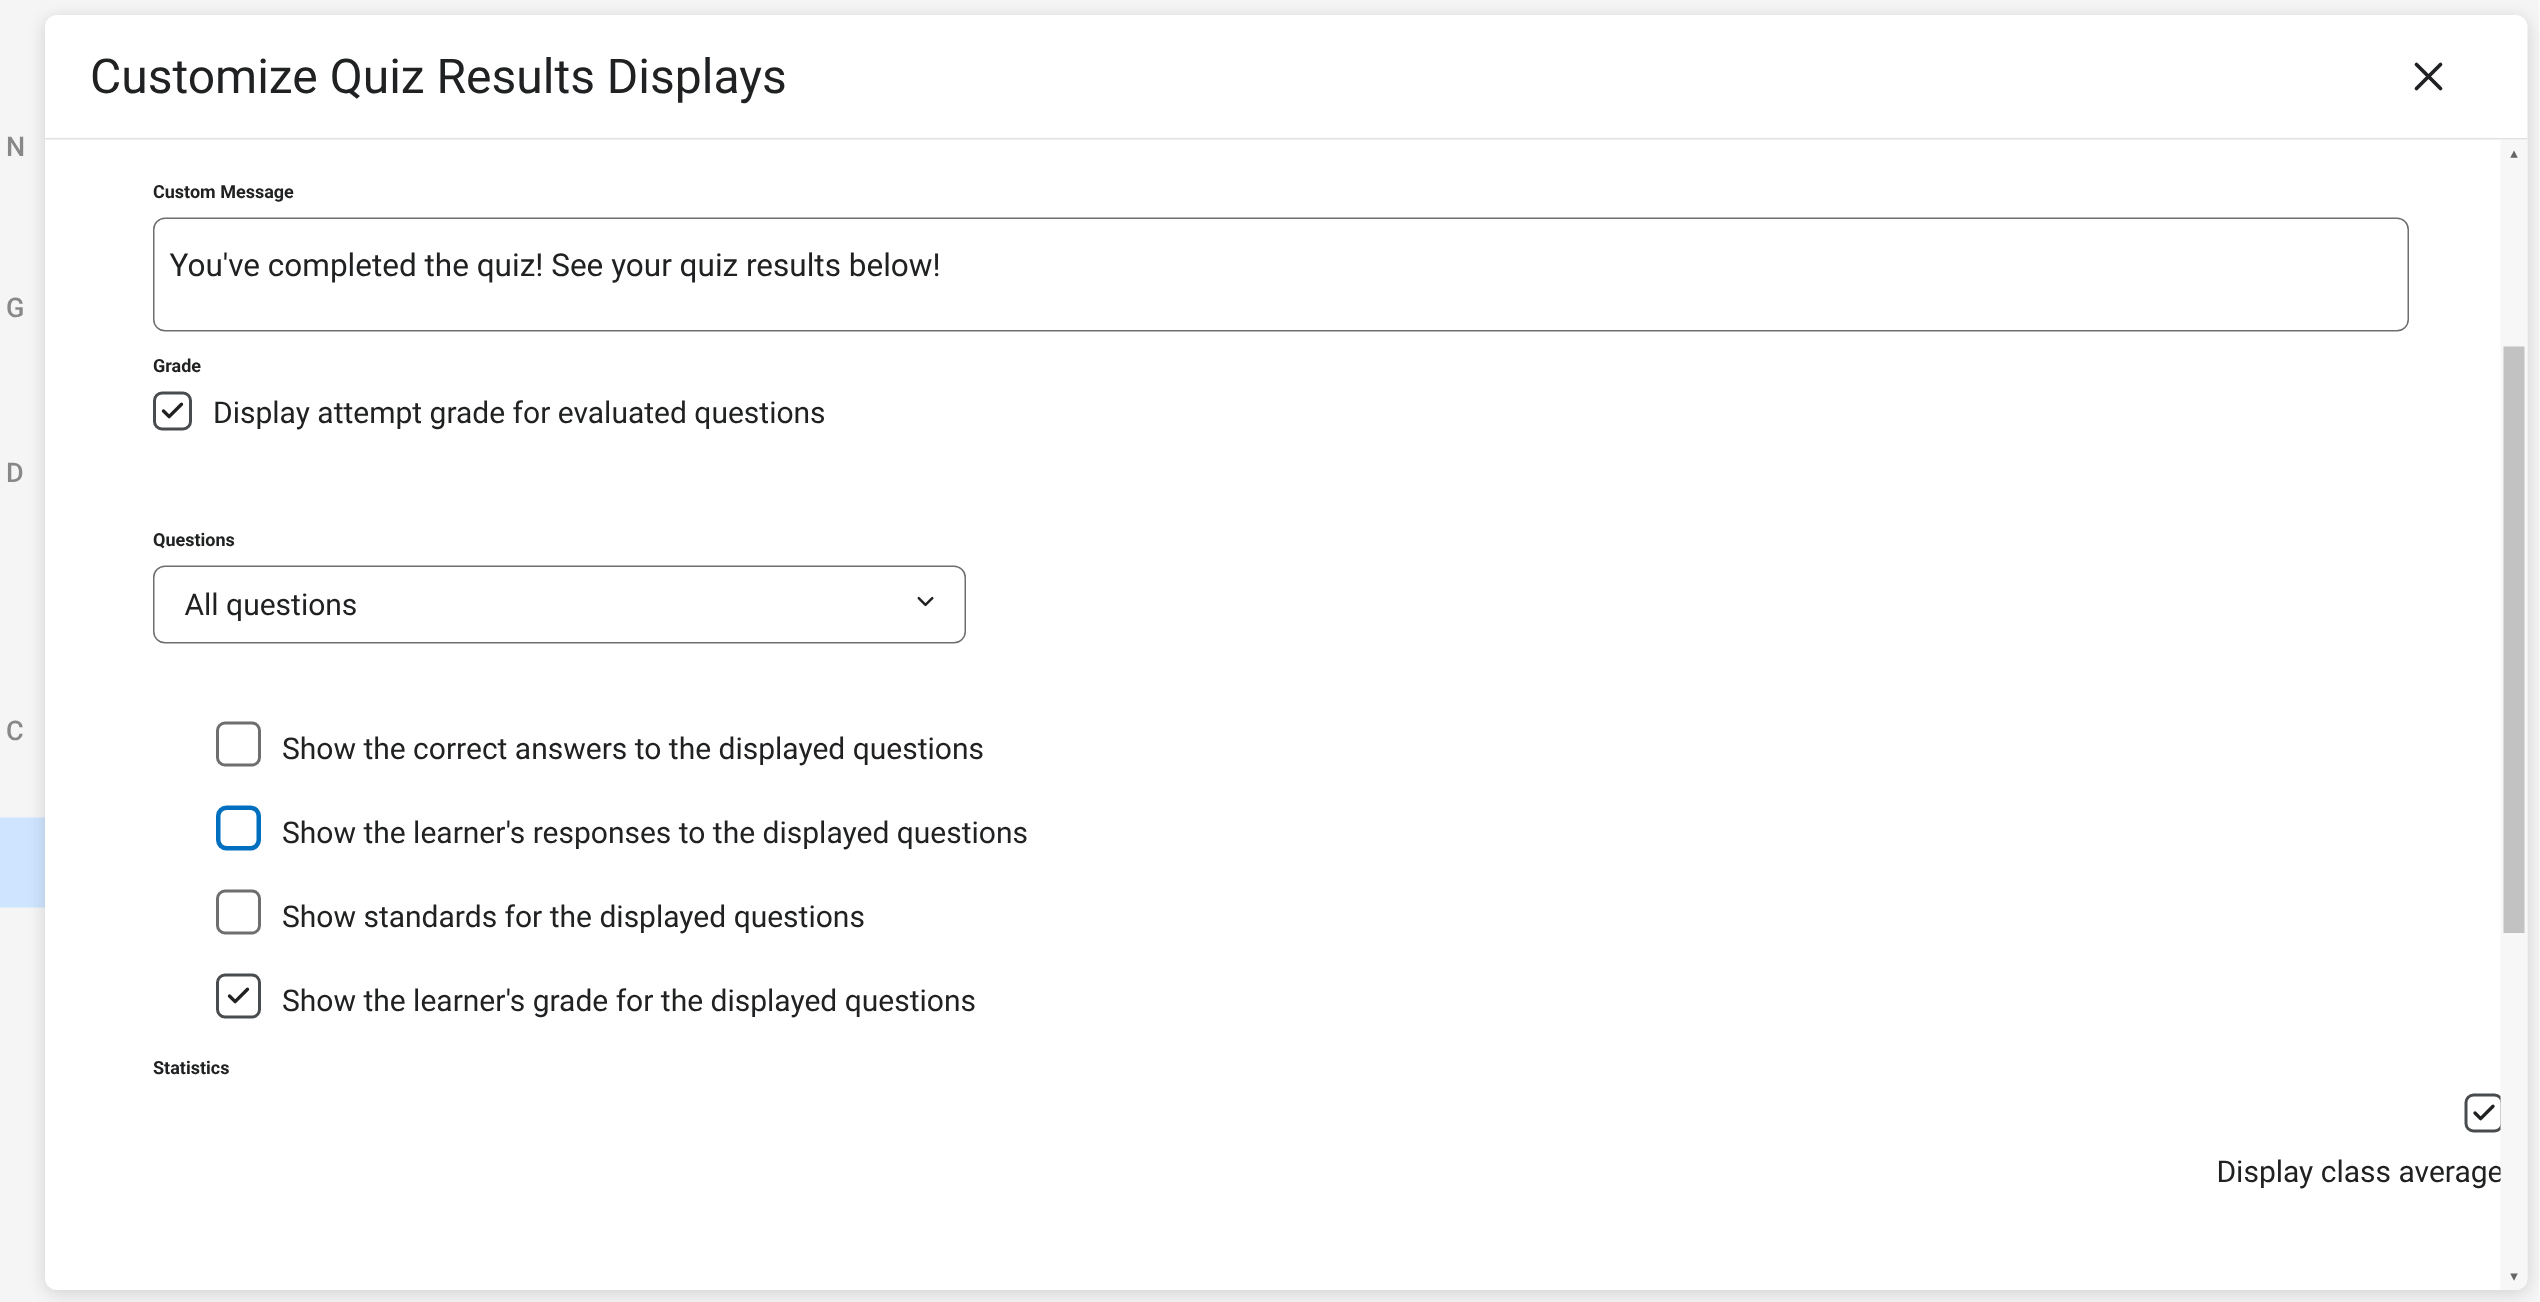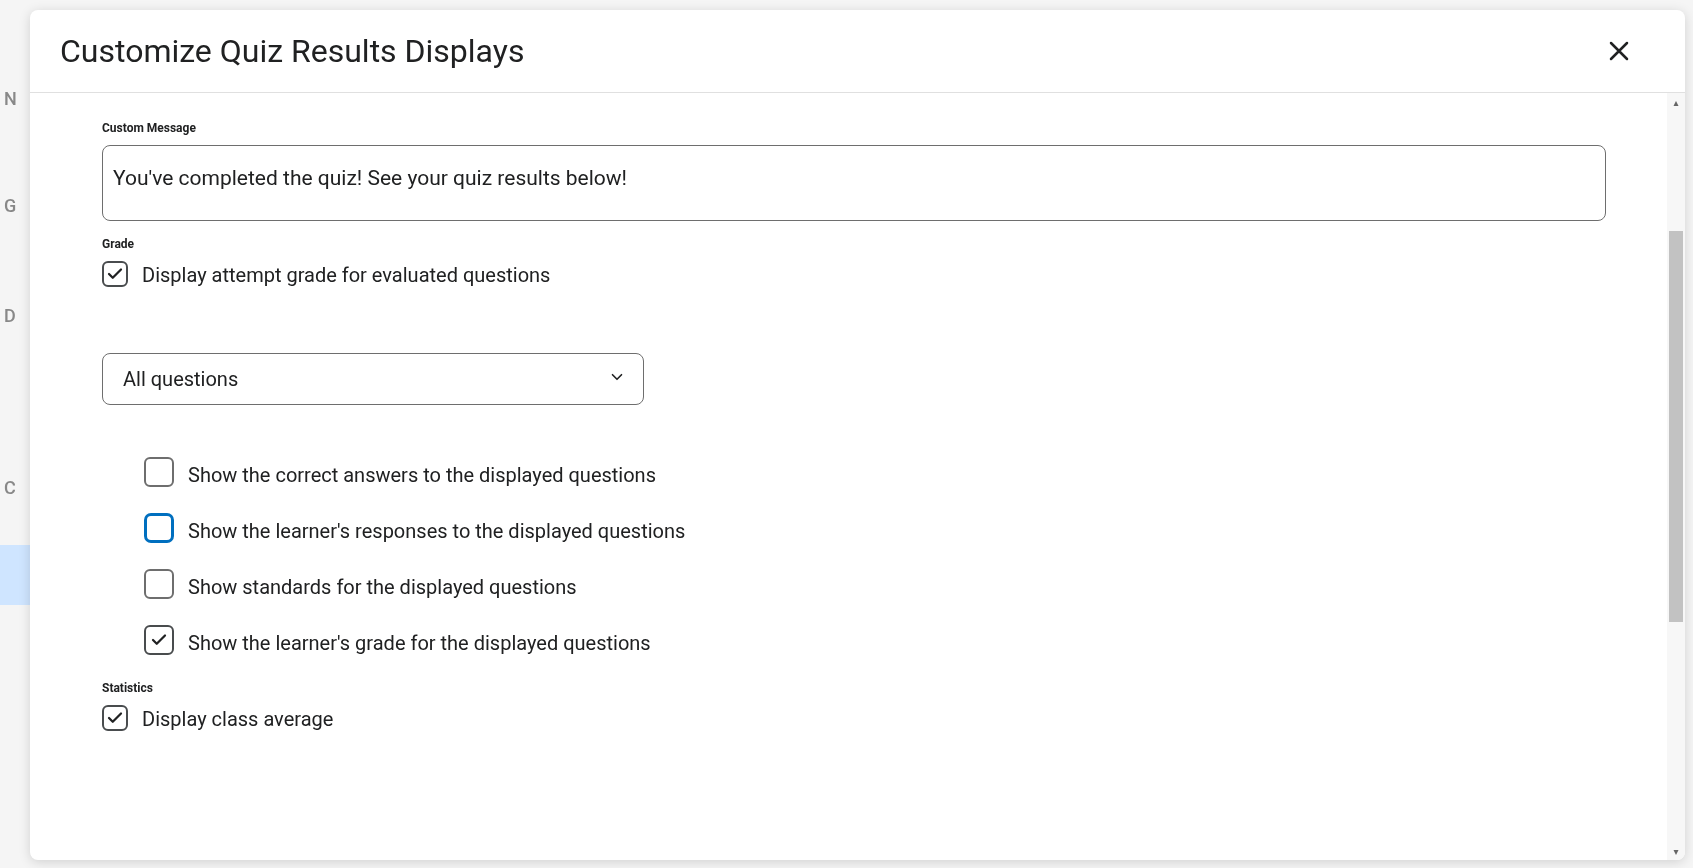--- a/index.html
+++ b/index.html
@@ -184,20 +184,21 @@
   }
   .indented-checks .checkbox-row {
     margin-bottom: 26px;
   }
   .indented-checks .checkbox {
     width: 30px;
     height: 30px;
   }
   .stats-section .checkbox-row {
     margin-bottom: 24px;
+    flex-direction: column;
   }
   .vscrollbar {
     position: absolute;
     right: 0;
     top: 0;
     bottom: 0;
     width: 18px;
     background: #f7f7f7;
   }
   .vscroll-thumb {
@@ -257,20 +258,21 @@
                 <path d="M4 12 L9 17 L20 6" stroke="#202122" stroke-width="3" fill="none" stroke-linecap="round" stroke-linejoin="round"></path>
               </svg>
           </div>
           <span class="checkbox-label">Display attempt grade for evaluated questions</span>
         </div>
       </div>
 
       <div class="section-gap"></div>
 
       <div>
+        <div class="section-label">Questions</div>
         <div class="select-wrap">
           <div class="select-box">
             <span>All questions</span>
           </div>
           <div class="select-chevron">
             <svg viewBox="0 0 24 24">
                 <path d="M6 9 L12 15 L18 9" stroke="#202122" stroke-width="2.2" fill="none" stroke-linecap="round" stroke-linejoin="round"></path>
               </svg>
           </div>
         </div>

